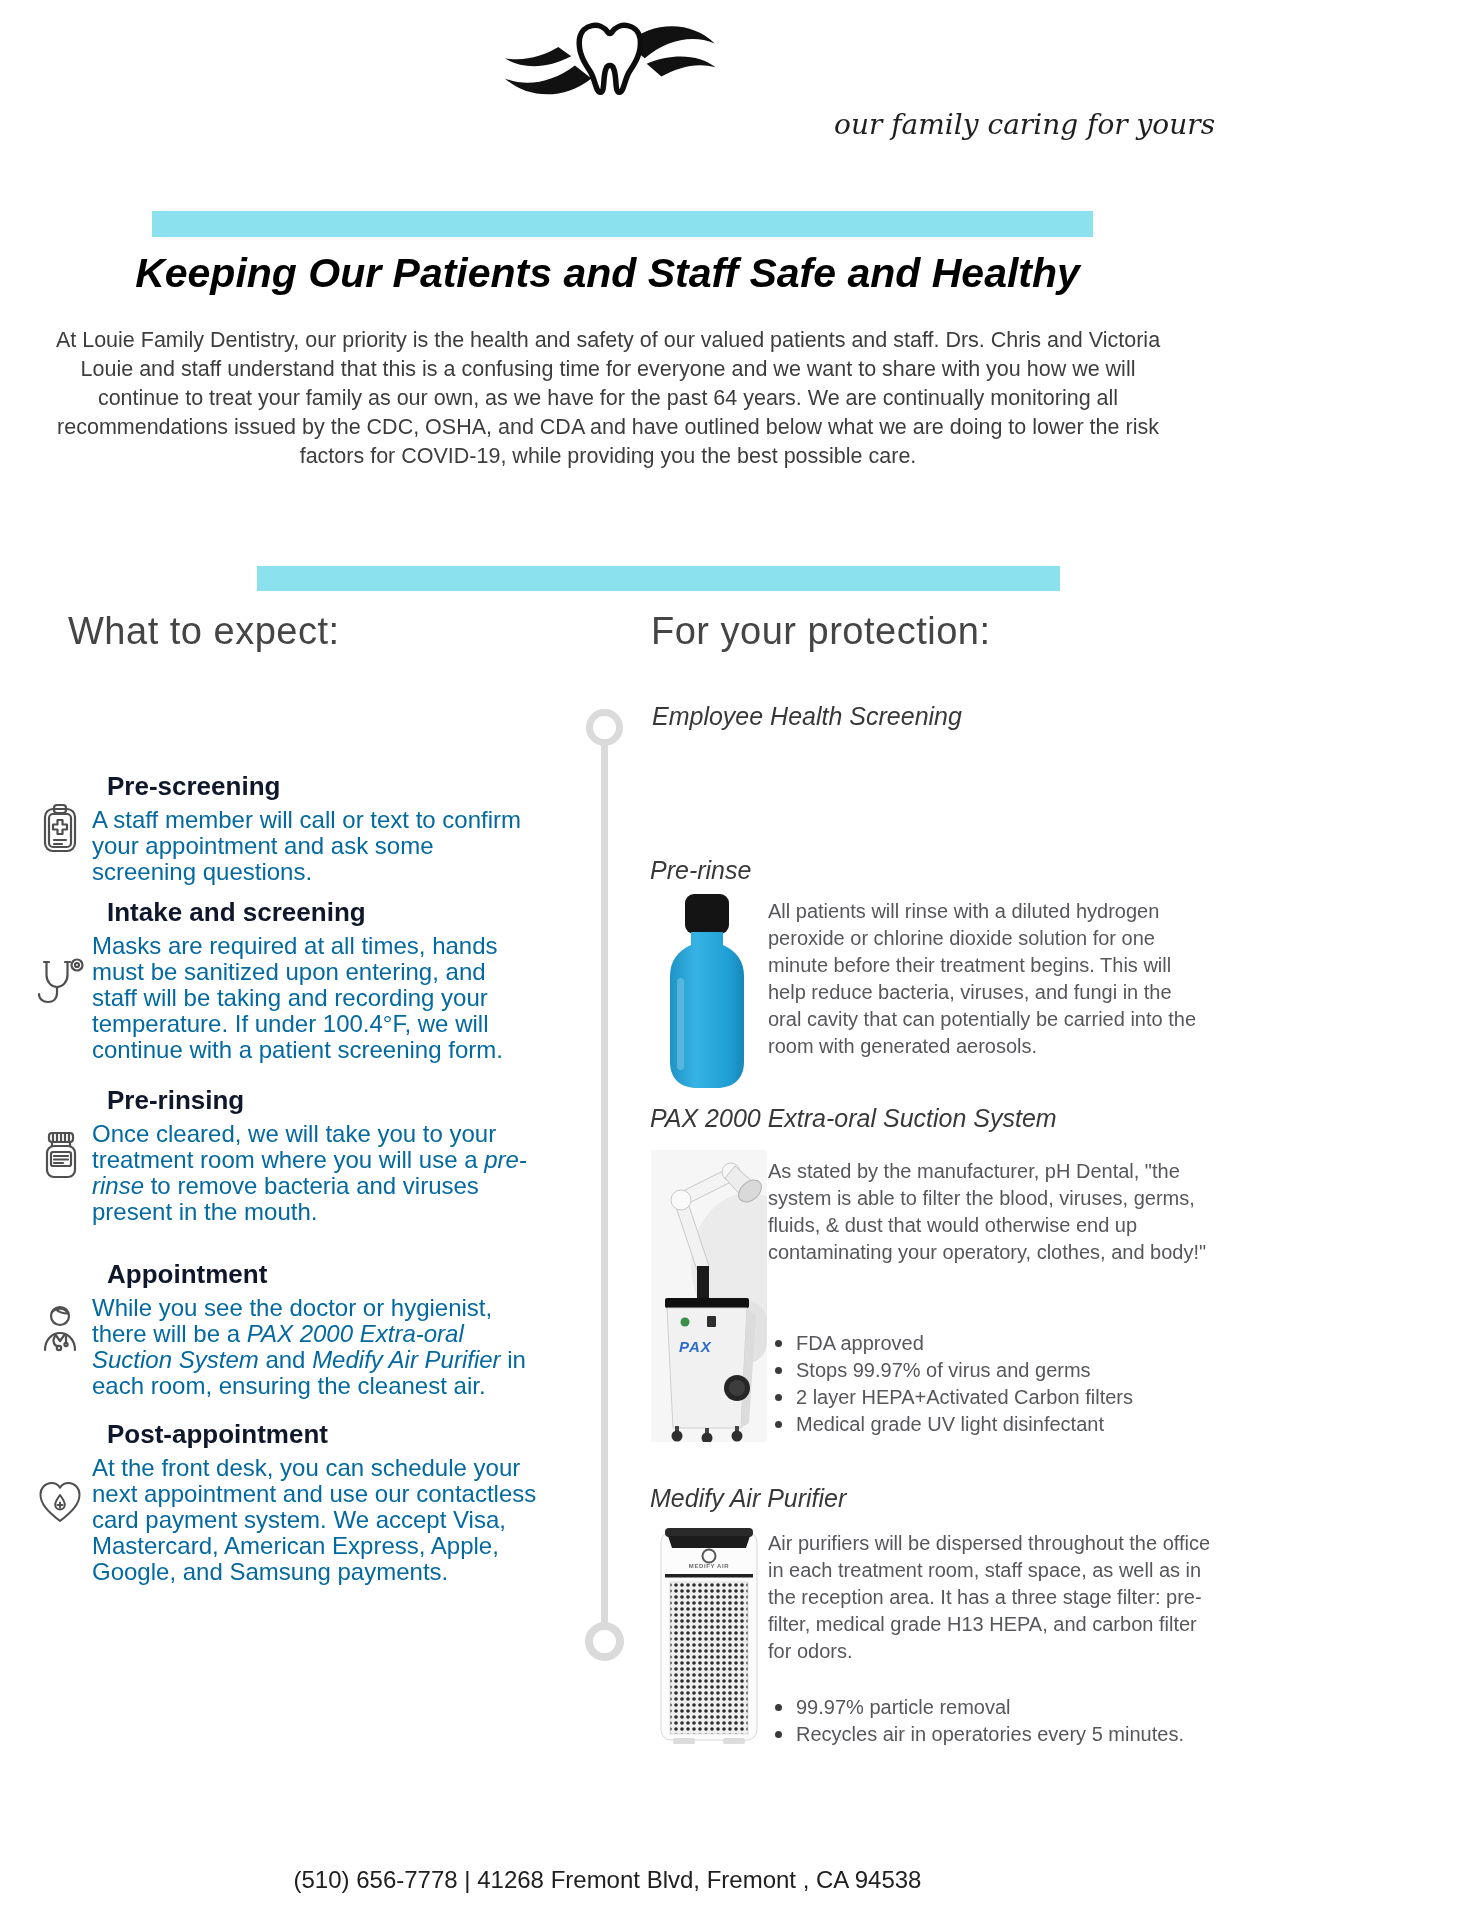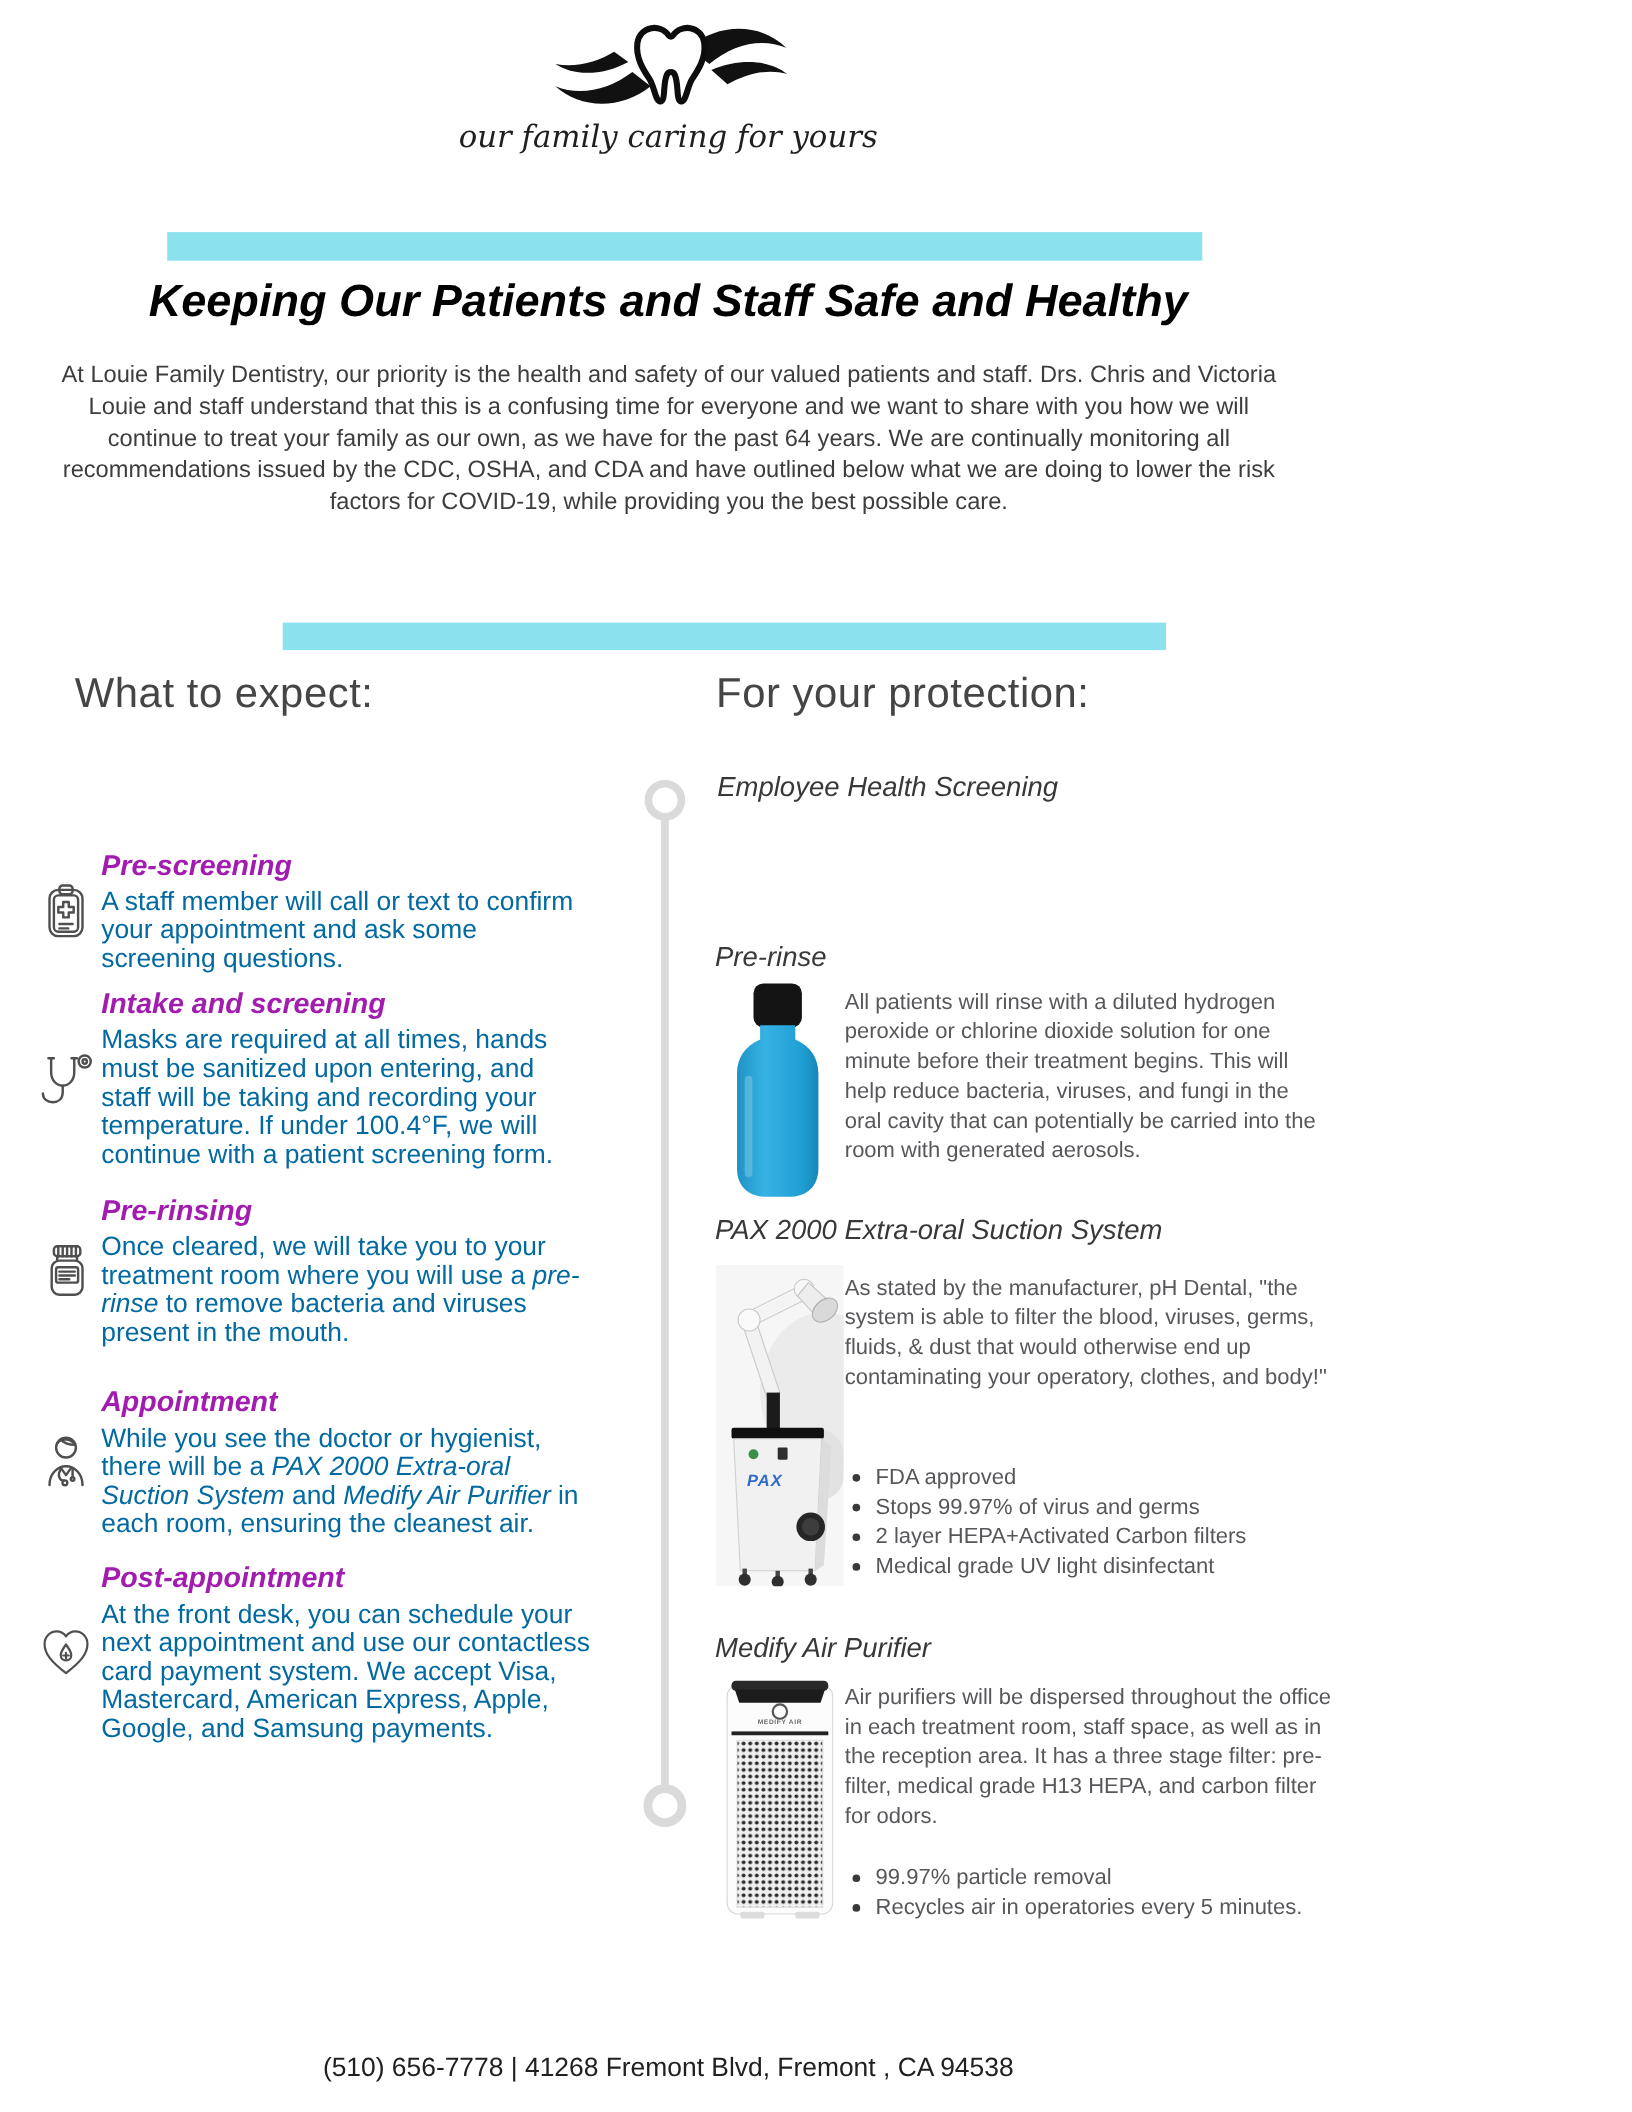--- a/index.html
+++ b/index.html
@@ -5,41 +5,41 @@
   html,body{margin:0;padding:0;background:#fff;}
   .page{position:relative;width:1484px;height:1920px;background:#ffffff;
         font-family:"Liberation Sans",sans-serif;color:#3e3e3e;overflow:hidden;}
 
   
   .header{position:absolute;left:0;top:14px;width:1215px;text-align:center;}
   .logo-svg{display:block;margin:0 auto;}
   .brand{font-family:"Liberation Serif",serif;font-variant:small-caps;
          font-size:46px;color:#1b1b1d;letter-spacing:2px;line-height:1;margin-top:2px;}
   .tagline{font-family:"DejaVu Serif",serif;font-style:italic;font-size:28px;
-           color:#1f1f1f;line-height:1.1;margin-top:4px;}
+           color:#1f1f1f;line-height:1.1;margin-top:4px;text-align:right;}
 
   .accent-bar{position:absolute;height:26px;}
   .bar1{left:152px;top:211px;width:941px;}
   .bar2{left:257px;top:566px;width:803px;height:25px;}
 
   .main-title{position:absolute;left:0;top:250px;width:1215px;text-align:center;
               font-style:italic;font-weight:600;font-size:41px;color:#000000;}
 
   .intro{position:absolute;left:48px;top:326px;width:1120px;text-align:center;
          font-size:21.5px;line-height:29px;color:#3d3d3d;}
 
   
   .col-heading{position:absolute;font-size:38px;font-weight:400;color:#454545;letter-spacing:.5px;}
   .col-heading.left{left:68px;top:610px;}
   .col-heading.right{left:651px;top:610px;}
 
   
   .litem{position:absolute;left:28px;width:505px;display:flex;align-items:center;}
   .licon{width:64px;flex:none;display:flex;justify-content:center;align-items:center;}
-  .ltext h3{margin:0 0 6px 0;font-size:26px;font-weight:600;color:#a21caf;line-height:1.1;font-style:italic;}
+  .ltext h3{margin:0 0 6px 15px;font-size:26px;font-weight:600;color:#0f172a;line-height:1.1;}
   .ltext p{margin:0;font-size:24px;line-height:26px;color:#0369a1;}
   .icon-svg{stroke:#4f4f4f;fill:none;stroke-width:2.2;stroke-linecap:round;stroke-linejoin:round;}
 
   
   .timeline-line{position:absolute;left:601px;top:744px;width:7px;height:880px;background:#dadada;}
   .timeline-circle{position:absolute;box-sizing:border-box;border-radius:50%;background:#fff;border:7px solid #dadada;}
   .tc-top{left:586px;top:709px;width:37px;height:37px;}
   .tc-bottom{left:585px;top:1622px;width:39px;height:39px;border-width:8px;}
 
   

